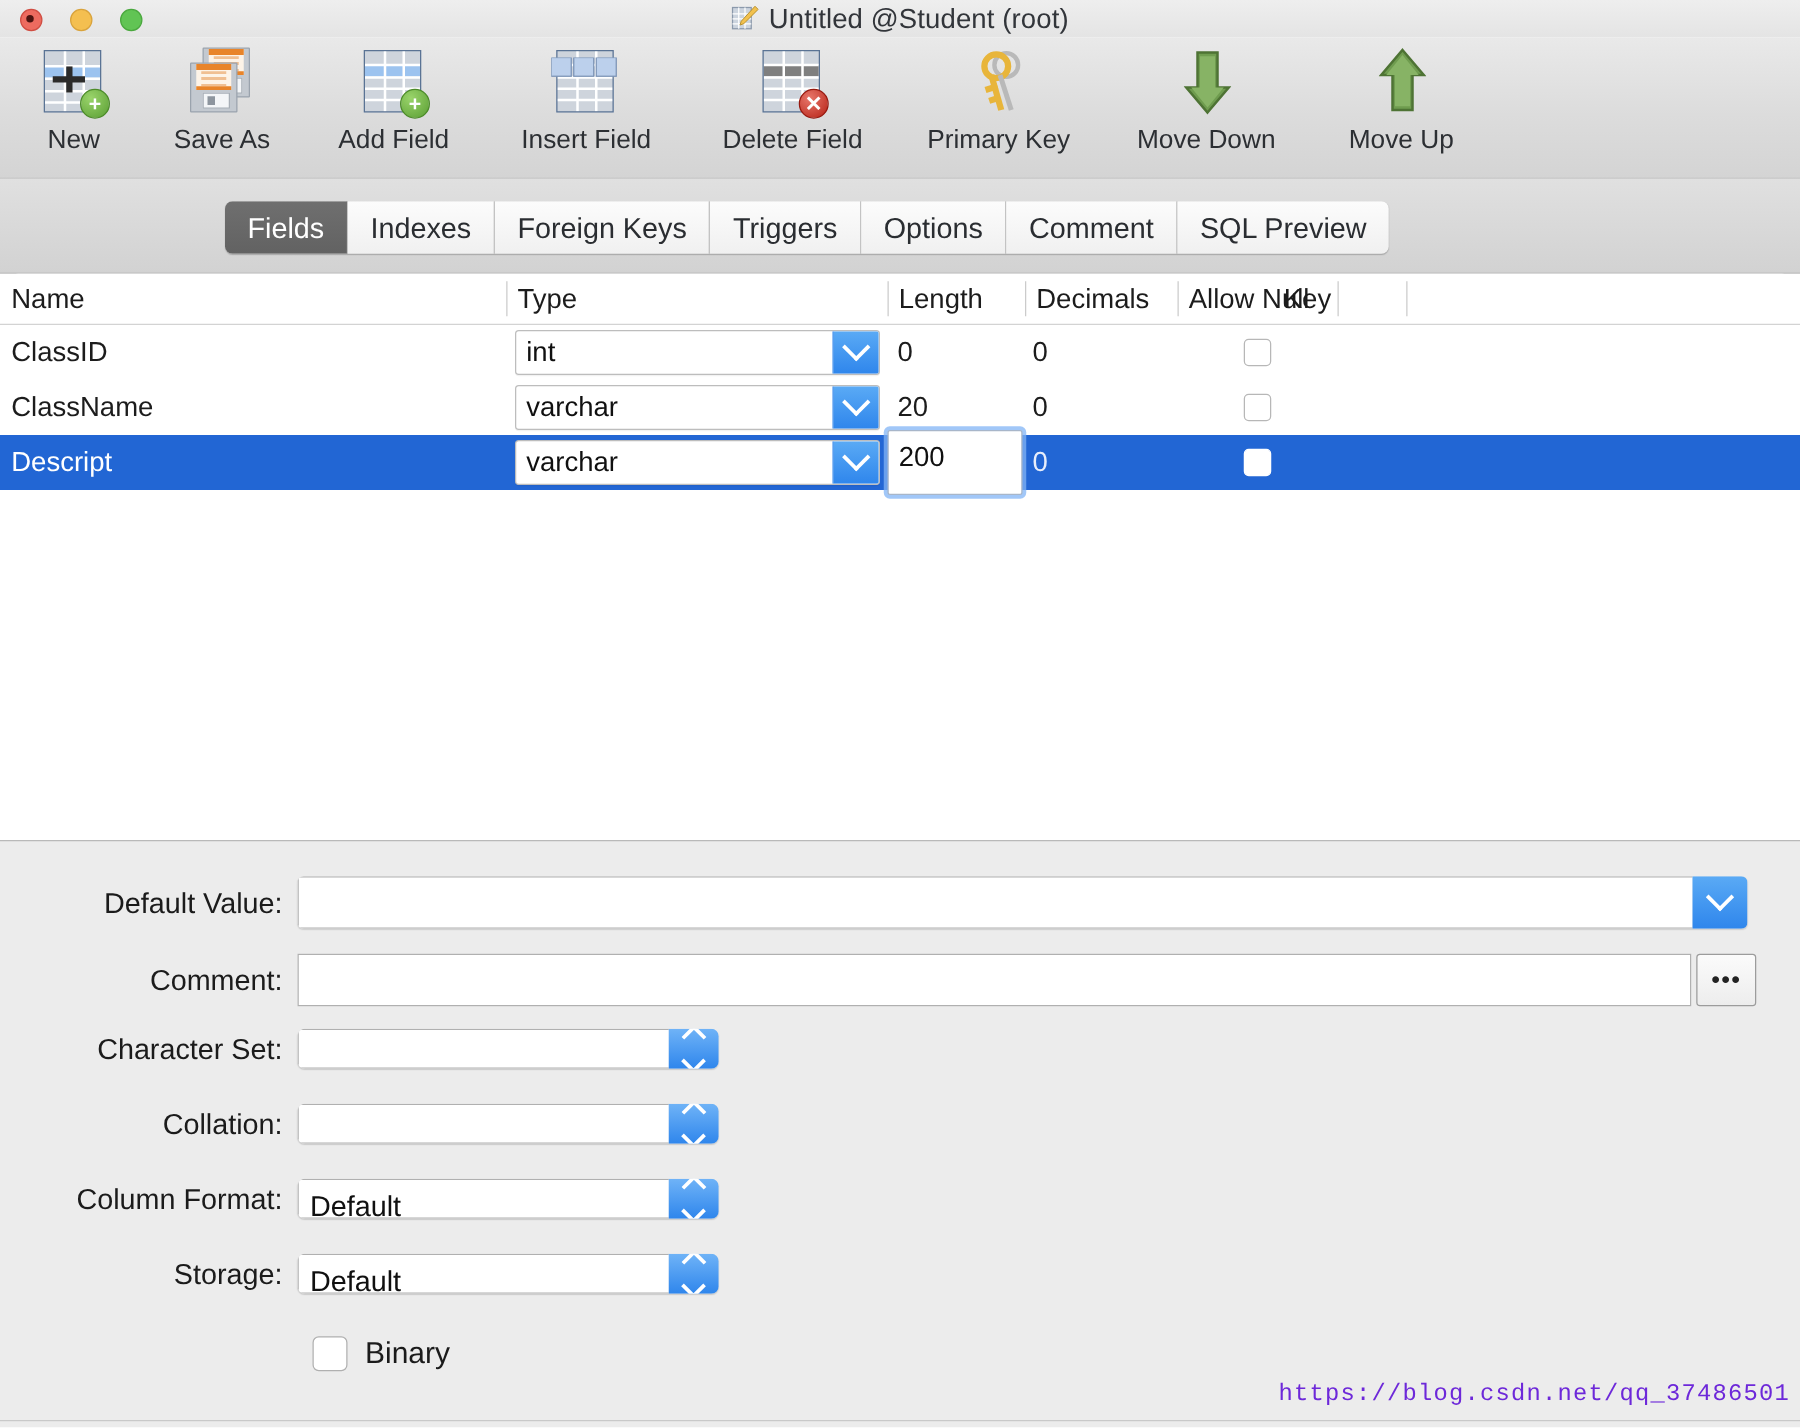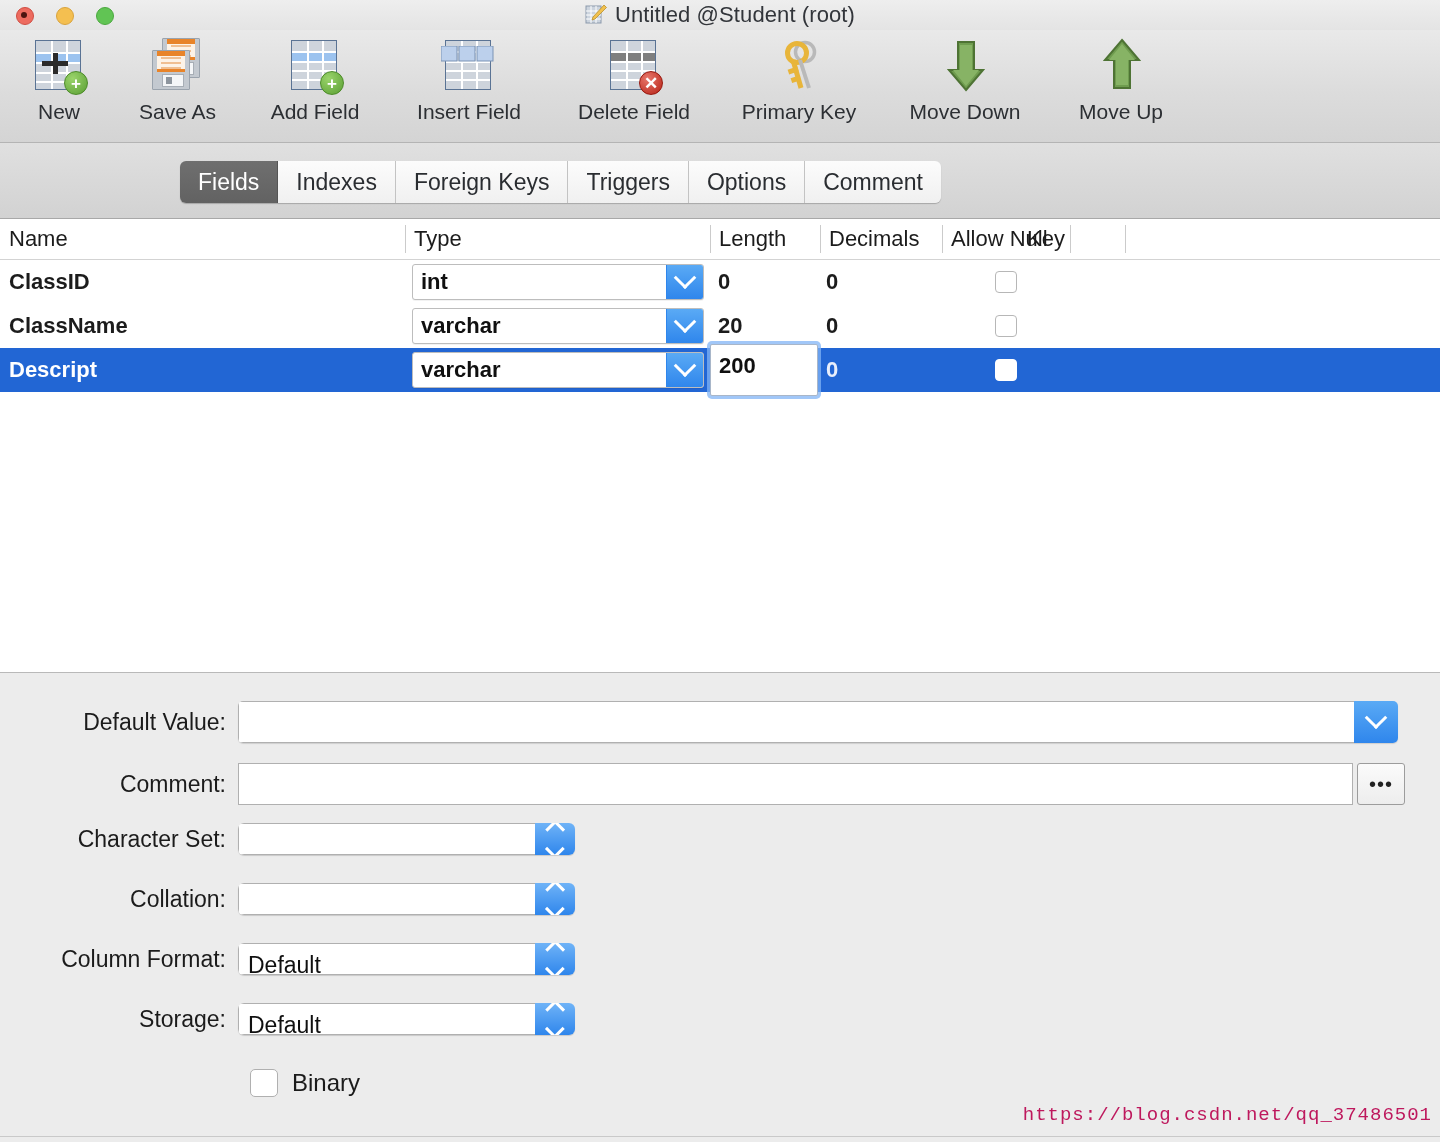--- a/index.html
+++ b/index.html
@@ -232,21 +232,21 @@
   }
   .gh-sep {
     position: absolute;
     top: 6px;
     width: 1px; height: 28px;
     background: #cbcbcb;
   }
   .grid-row-r {
     position: absolute;
     left: 0;
-    width: 1440px; height: 44px; font-weight: bold;
+    width: 1440px; height: 44px;
   }
   .grid-row-r.selected { background: #2266d4; }
   .cell-name {
     position: absolute;
     left: 9px; top: 0;
     height: 44px; line-height: 44px;
     font-size: 22px;
     color: #1c1c1c;
     white-space: nowrap;
   }
@@ -430,21 +430,21 @@
     border-radius: 5px;
     box-sizing: border-box;
   }
   .binary-label { font-size: 24px; color: #1b1b1b; }
 
   .watermark {
     position: absolute;
     right: 8px; bottom: 16px;
     font-family: "Liberation Mono", monospace;
     font-size: 19px;
-    color: #be185d;
+    color: #6d28d9;
     letter-spacing: 1px;
     white-space: nowrap;
   }
   .panel-bottom-line {
     position: absolute;
     left: 0; bottom: 5px;
     width: 1440px; height: 1px;
     background: #c9c9c9;
   }
 </style>
@@ -602,20 +602,21 @@
   </div>
 
   <div class="tabbar">
     <div class="tabs">
       <div class="tab active">Fields</div>
       <div class="tab">Indexes</div>
       <div class="tab">Foreign Keys</div>
       <div class="tab">Triggers</div>
       <div class="tab">Options</div>
       <div class="tab">Comment</div>
+      <div class="tab">SQL Preview</div>
     </div>
   </div>
 
   <div class="grid">
 
     <div class="grid-header">
       <div class="gh-cell" style="left:0;width:405px">Name</div>
       <div class="gh-cell" style="left:405px;width:305px">Type</div>
       <div class="gh-cell" style="left:710px;width:110px">Length</div>
       <div class="gh-cell" style="left:820px;width:122px">Decimals</div>

